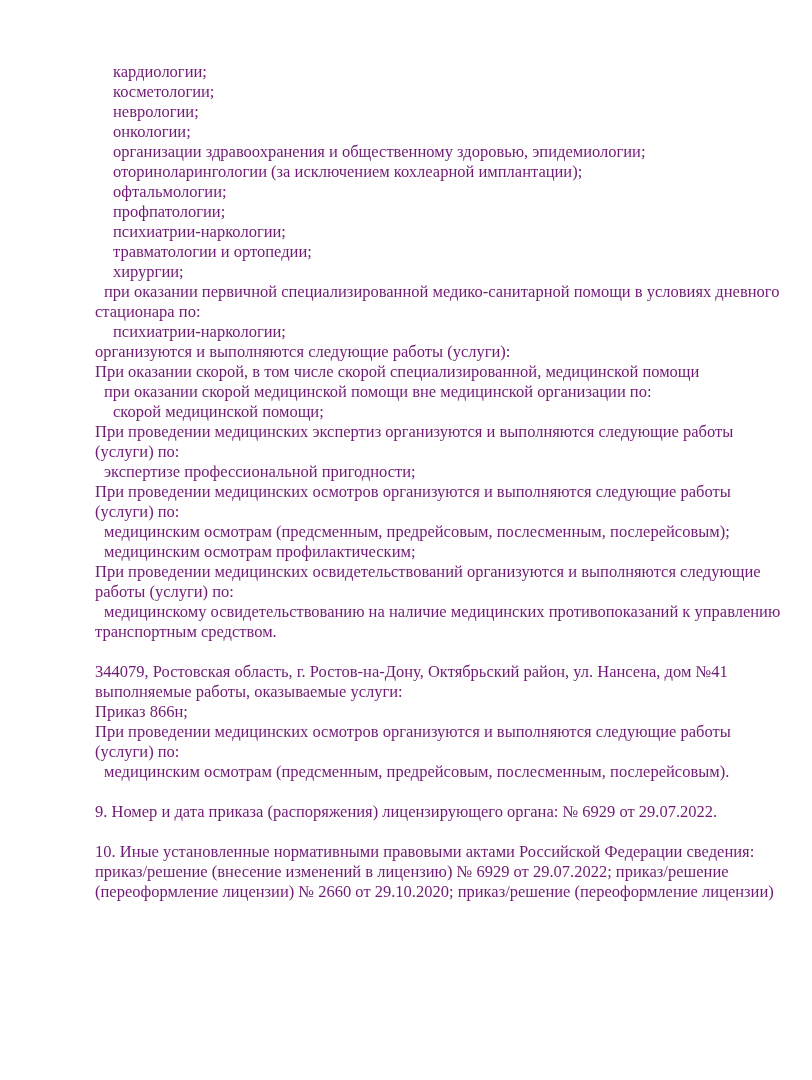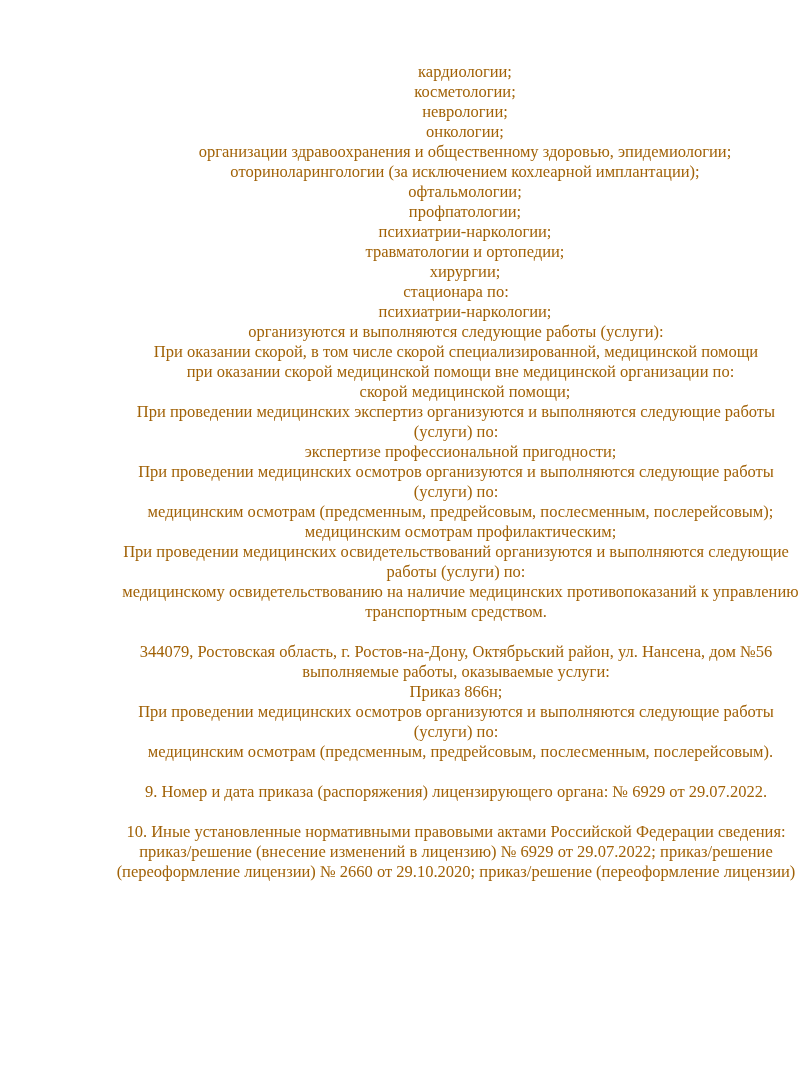--- a/index.html
+++ b/index.html
@@ -10,25 +10,24 @@
   .page {
     position: relative;
     width: 812px;
     height: 1080px;
     background: #ffffff;
     overflow: hidden;
     font-family: "Liberation Serif", "DejaVu Serif", serif;
   }
   .content {
     position: absolute;
-    left: 111px;
+    left: 95px;
     top: 62px;
     width: 690px;
-    color: #a16207;
-    text-align: center;
+    color: #701a75;
   }
   .line {
     height: 20px;
     line-height: 20px;
     font-size: 16.5px;
     white-space: nowrap;
   }
   .indent-0 { padding-left: 0; }
   .indent-1 { padding-left: 9px; }
   .indent-2 { padding-left: 18px; }
@@ -42,39 +41,40 @@
       <div class="line indent-2">косметологии;</div>
       <div class="line indent-2">неврологии;</div>
       <div class="line indent-2">онкологии;</div>
       <div class="line indent-2">организации здравоохранения и общественному здоровью, эпидемиологии;</div>
       <div class="line indent-2">оториноларингологии (за исключением кохлеарной имплантации);</div>
       <div class="line indent-2">офтальмологии;</div>
       <div class="line indent-2">профпатологии;</div>
       <div class="line indent-2">психиатрии-наркологии;</div>
       <div class="line indent-2">травматологии и ортопедии;</div>
       <div class="line indent-2">хирургии;</div>
+      <div class="line indent-1">при оказании первичной специализированной медико-санитарной помощи в условиях дневного</div>
       <div class="line indent-0">стационара по:</div>
       <div class="line indent-2">психиатрии-наркологии;</div>
       <div class="line indent-0">организуются и выполняются следующие работы (услуги):</div>
       <div class="line indent-0">При оказании скорой, в том числе скорой специализированной, медицинской помощи</div>
       <div class="line indent-1">при оказании скорой медицинской помощи вне медицинской организации по:</div>
       <div class="line indent-2">скорой медицинской помощи;</div>
       <div class="line indent-0">При проведении медицинских экспертиз организуются и выполняются следующие работы</div>
       <div class="line indent-0">(услуги) по:</div>
       <div class="line indent-1">экспертизе профессиональной пригодности;</div>
       <div class="line indent-0">При проведении медицинских осмотров организуются и выполняются следующие работы</div>
       <div class="line indent-0">(услуги) по:</div>
       <div class="line indent-1">медицинским осмотрам (предсменным, предрейсовым, послесменным, послерейсовым);</div>
       <div class="line indent-1">медицинским осмотрам профилактическим;</div>
       <div class="line indent-0">При проведении медицинских освидетельствований организуются и выполняются следующие</div>
       <div class="line indent-0">работы (услуги) по:</div>
       <div class="line indent-1">медицинскому освидетельствованию на наличие медицинских противопоказаний к управлению</div>
       <div class="line indent-0">транспортным средством.</div>
       <div class="line indent-0"></div>
-      <div class="line indent-0">344079, Ростовская область, г. Ростов-на-Дону, Октябрьский район, ул. Нансена, дом №56</div>
+      <div class="line indent-0">344079, Ростовская область, г. Ростов-на-Дону, Октябрьский район, ул. Нансена, дом №41</div>
       <div class="line indent-0">выполняемые работы, оказываемые услуги:</div>
       <div class="line indent-0">Приказ 866н;</div>
       <div class="line indent-0">При проведении медицинских осмотров организуются и выполняются следующие работы</div>
       <div class="line indent-0">(услуги) по:</div>
       <div class="line indent-1">медицинским осмотрам (предсменным, предрейсовым, послесменным, послерейсовым).</div>
       <div class="line indent-0"></div>
       <div class="line indent-0">9. Номер и дата приказа (распоряжения) лицензирующего органа: № 6929 от 29.07.2022.</div>
       <div class="line indent-0"></div>
       <div class="line indent-0">10. Иные установленные нормативными правовыми актами Российской Федерации сведения:</div>
       <div class="line indent-0">приказ/решение (внесение изменений в лицензию) № 6929 от 29.07.2022; приказ/решение</div>

